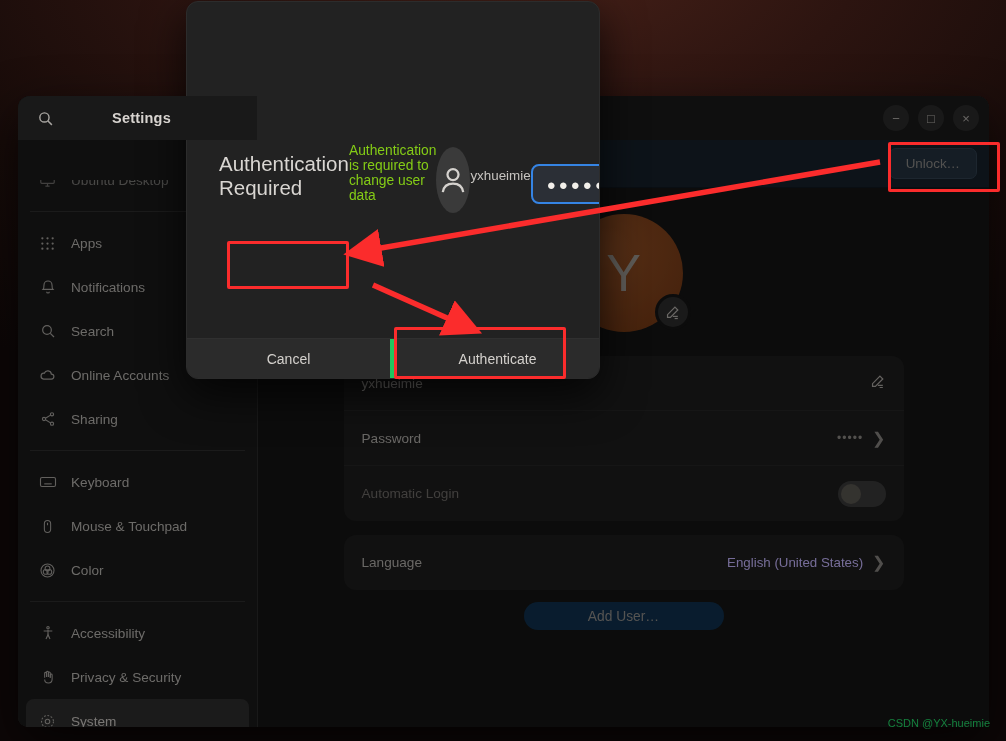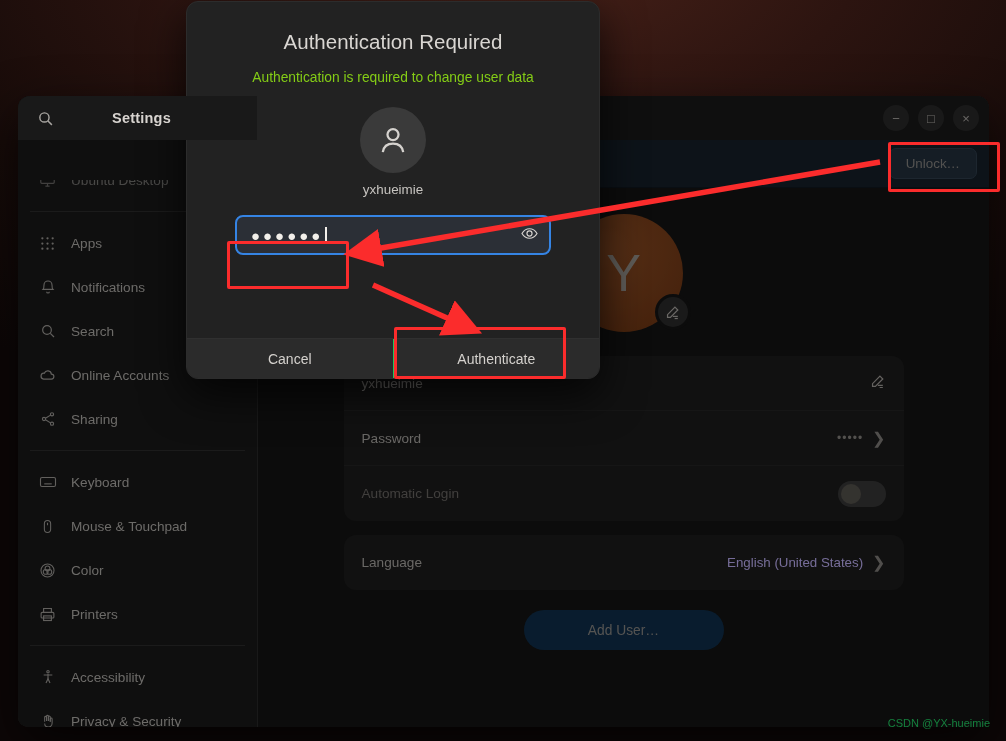--- a/index.html
+++ b/index.html
@@ -181,22 +181,22 @@
     background: #3a3a3a;
     display: flex; align-items: center;
     padding: 3px;
   }
   .toggle .knob {
     width: 20px; height: 20px; border-radius: 50%;
     background: #58554f;
   }
   .pencil { color: #a9a5a1; }
   #add-user-btn {
-    margin-top: 20px;
-    width: 200px; height: 40px;
+    margin-top: 12px;
+    width: 200px; height: 28px;
     border-radius: 22px;
     background: #10304d;
     color: #8e8c89;
     font-size: 13.8px;
     display: flex; align-items: center; justify-content: center;
   }
 
   
   #modal-dim {
     position: absolute; inset: 0;
@@ -212,21 +212,21 @@
     background: #222222;
     border-radius: 12px;
     box-shadow: 0 16px 44px rgba(0,0,0,.75);
     overflow: hidden;
     display: flex; flex-direction: column;
     border: 1px solid #2c2c2c;
   }
   #auth-body {
     flex: 1;
     padding: 28px 32px 0;
-    display: flex; flex-direction: column; align-items: center;
+    display: flex; flex-direction: row; align-items: center;
   }
   #auth-title {
     font-size: 20.5px; color: #d9d6d2; font-weight: normal;
     margin-bottom: 16px;
   }
   #auth-subtitle {
     font-size: 13.8px; color: #84cc16;
     margin-bottom: 22px;
   }
   #auth-avatar {
@@ -263,21 +263,21 @@
     height: 40px; flex: none;
     display: flex;
     border-top: 1px solid #303030;
     background: #2b2b2b;
   }
   .auth-btn {
     flex: 1;
     display: flex; align-items: center; justify-content: center;
     font-size: 14px; color: #d4d1cd;
   }
-  .auth-btn + .auth-btn { border-left: 1px solid #22c55e; }
+  .auth-btn + .auth-btn { border-left: 6px solid #22c55e; }
 
   
   .redbox {
     position: absolute;
     border: 3px solid #fb2c2c;
     border-radius: 2px;
     pointer-events: none;
   }
   #redbox-unlock { left: 888px; top: 142px; width: 112px; height: 50px; }
   #redbox-password { left: 227px; top: 241px; width: 122px; height: 48px; }
@@ -415,30 +415,20 @@
           <svg width="17" height="17" viewBox="0 0 24 24" fill="none" stroke="#a3a09c" stroke-width="1.5">
             <circle cx="12" cy="12" r="9.2"></circle>
               <circle cx="12" cy="9" r="3.4"></circle>
               <circle cx="9.4" cy="14" r="3.4"></circle>
               <circle cx="14.6" cy="14" r="3.4"></circle>
           </svg>
         </span>
         <span>Color</span>
       </div>
 
-      <div class="nav-item">
-        <span class="nav-icon">
-          <svg width="17" height="17" viewBox="0 0 24 24" fill="none" stroke="#a3a09c" stroke-width="1.6">
-            <path d="M6.5 9V3.5h11V9"></path>
-              <rect x="3" y="9" width="18" height="8" rx="1.6"></rect>
-              <rect x="6.5" y="14" width="11" height="6.5"></rect>
-          </svg>
-        </span>
-        <span>Printers</span>
-      </div>
 
       <div class="nav-sep"></div>
 
       <div class="nav-item">
         <span class="nav-icon">
           <svg width="16" height="16" viewBox="0 0 24 24" fill="none" stroke="#a3a09c" stroke-width="1.7">
             <circle cx="12" cy="4" r="1.8"></circle>
               <path d="M12 7.5v7"></path>
               <path d="M5.5 9h13"></path>
               <path d="M9 21l3-6.5 3 6.5"></path>

